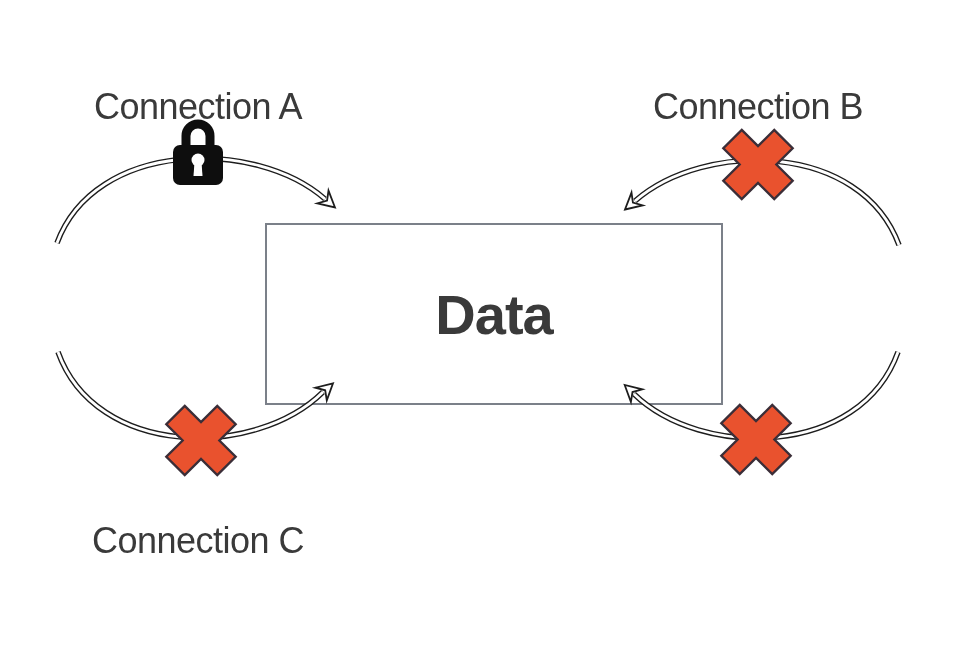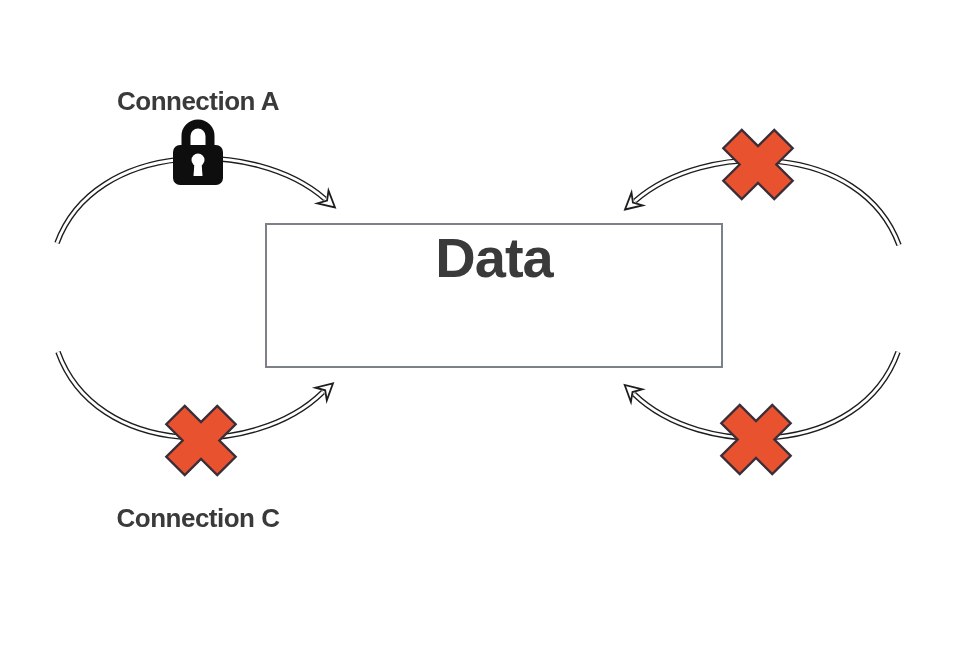--- a/index.html
+++ b/index.html
@@ -21,38 +21,38 @@
     overflow:hidden;
   }
   .diagram{
     position:relative;
     width:956px;height:650px;
     background:var(--background);
   }
   .conn-label{
     position:absolute;
     transform:translateX(-50%);
-    font-size:26px;
-    font-weight:bold;
+    font-size:36px;
+    font-weight:normal;
     letter-spacing:-0.5px;
     color:var(--text);
     white-space:nowrap;
   }
   .conn-label.top{top:86px;}
-  .conn-label.bottom{top:503px;}
+  .conn-label.bottom{top:520px;}
   .conn-label.left{left:198px;}
   .conn-label.right{left:758px;}
   .data-box{
     position:absolute;
     left:265px;top:223px;
-    width:458px;height:145px;
+    width:458px;height:182px;
     background:var(--box-fill);
     border:2px solid var(--box-border);
     box-sizing:border-box;
-    display:flex;align-items:flex-start;justify-content:center;
+    display:flex;align-items:center;justify-content:center;
   }
   .data-box .data-label{
     font-size:56px;
     font-weight:bold;
     letter-spacing:-1px;
     color:var(--text);
   }
   svg.overlay{
     position:absolute;left:0;top:0;
     width:956px;height:650px;
@@ -66,20 +66,21 @@
   .lock-shackle{fill:none;stroke:var(--lock-fill);stroke-width:9;}
   .lock-keyhole{fill:#ffffff;}
 </style>
 </head>
 <body>
 
 <div class="diagram">
 
   <div class="conn-label top left">Connection A</div>
 
+  <div class="conn-label top right">Connection B</div>
 
   <div class="conn-label bottom left">Connection C</div>
 
 
   <div class="data-box">
     <span class="data-label">Data</span>
   </div>
 
   <svg class="overlay" viewBox="0 0 956 650">
     <defs>

